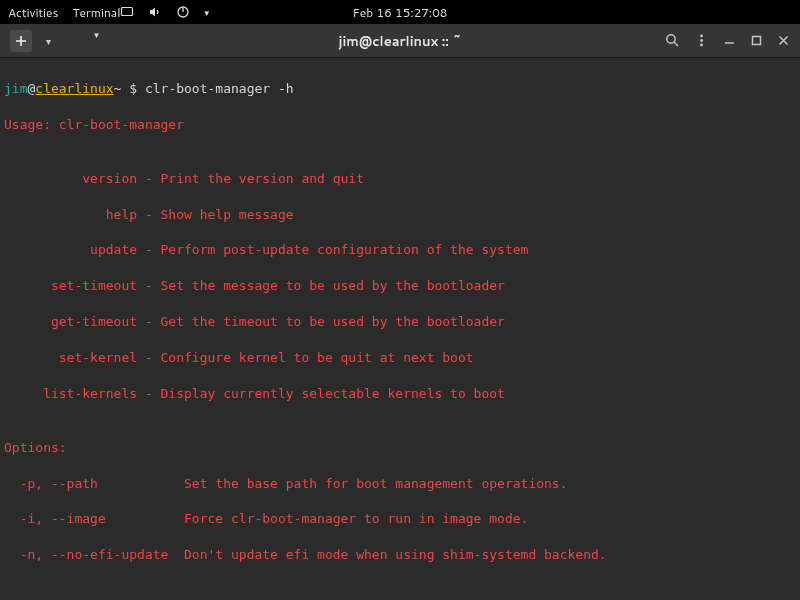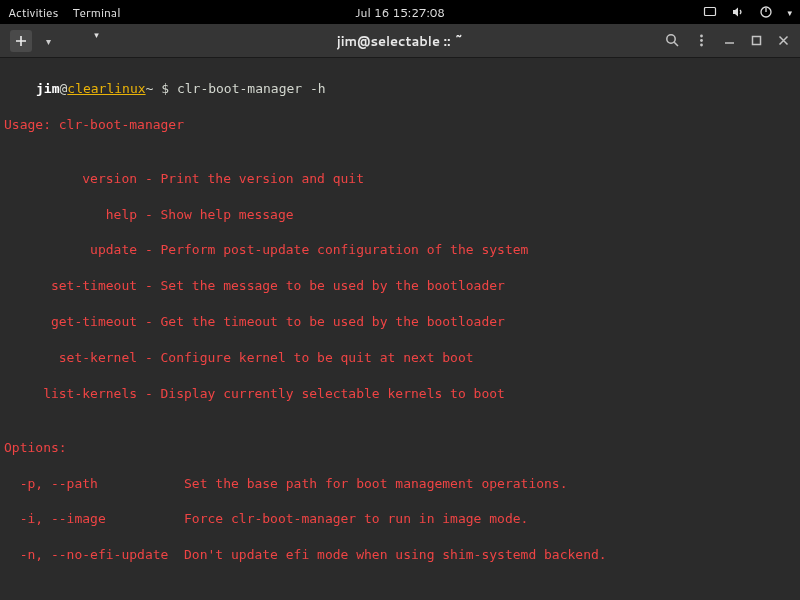--- a/index.html
+++ b/index.html
@@ -10,21 +10,20 @@
       font-family: "DejaVu Sans Mono", monospace;
       font-size: 13px;
       color: #d3d7cf;
       overflow: hidden;
     }
     .top-bar {
       height: 24px;
       background: #000000;
       display: flex;
       align-items: center;
-      justify-content: space-between;
       padding: 0 8px;
       font-family: "Cantarell", sans-serif;
       font-size: 12px;
       color: #e0e0e0;
     }
     .top-bar-left, .top-bar-right { display: flex; align-items: center; gap: 14px; }
     .top-bar-center { position: absolute; left: 50%; transform: translateX(-50%); font-weight: 500; }
     .app-indicator { display: flex; align-items: center; gap: 7px; flex-direction: column; }
     .top-icon { display: inline-flex; align-items: center; }
     .window {
@@ -52,21 +51,21 @@
     }
     .dropdown-arrow { font-size: 10px; color: #ccc; }
     .title-icon { opacity: 0.85; display: inline-flex; }
     .terminal-body {
       padding: 4px 4px;
       line-height: 1.38;
       white-space: pre;
       font-size: 13px;
     }
     .line { display: block; }
-    .prompt-user { color: #ffffff; font-weight: 700; margin-left: 32px; }
+    .prompt-user { color: #14b8a6; font-weight: 400; }
     .prompt-at { color: #d3d7cf; }
     .prompt-host { color: #eab308; font-weight: 500; text-decoration: underline; }
     .prompt-path { color: #d3d7cf; }
     .prompt-sym { color: #d3d7cf; }
     .cmd { color: #d3d7cf; }
     .out { color: #ef4444; }
   </style>
 </head>
 <body>
 
@@ -78,21 +77,21 @@
         <svg width="14" height="14" viewBox="0 0 14 14">
             <rect x="1" y="1" width="12" height="12" rx="1" fill="none" stroke="#ddd" stroke-width="1.2"></rect>
             <path d="M3.5 4.5 L6 7 L3.5 9.5" fill="none" stroke="#ddd" stroke-width="1.2"></path>
             <path d="M7 9.5 L10.5 9.5" stroke="#ddd" stroke-width="1.2"></path>
           </svg>
       </span>
       <span>Terminal</span>
       <span style="font-size:9px;">▾</span>
     </span>
   </div>
-  <div class="top-bar-center">Jul 16  15:27:08</div>
+  <div class="top-bar-center">Feb 16  15:27:08</div>
   <div class="top-bar-right">
     <span class="top-icon">
       <svg width="14" height="14" viewBox="0 0 14 14">
           <rect x="1.5" y="2.5" width="11" height="8" rx="1" fill="none" stroke="#ddd" stroke-width="1.2"></rect>
         </svg>
     </span>
     <span class="top-icon">
       <svg width="14" height="14" viewBox="0 0 14 14">
           <path d="M2 5 L4 5 L7 2.5 L7 11.5 L4 9 L2 9 Z" fill="#ddd"></path>
           <path d="M9 5 Q11 7 9 9" fill="none" stroke="#ddd" stroke-width="1.2"></path>
@@ -111,21 +110,21 @@
 <div class="window">
   <div class="title-bar">
     <div class="title-left">
       <span class="new-tab-btn">
         <svg width="12" height="12" viewBox="0 0 12 12">
             <path d="M6 1 L6 11 M1 6 L11 6" stroke="#eee" stroke-width="1.6"></path>
           </svg>
       </span>
       <span class="dropdown-arrow">▾</span>
     </div>
-    <div class="title-center">jim@selectable :: ~</div>
+    <div class="title-center">jim@clearlinux :: ~</div>
     <div class="title-right">
       <span class="title-icon">
         <svg width="15" height="15" viewBox="0 0 15 15">
             <circle cx="6" cy="6" r="4.2" fill="none" stroke="#ddd" stroke-width="1.5"></circle>
             <path d="M9.2 9.2 L13 13" stroke="#ddd" stroke-width="1.5"></path>
           </svg>
       </span>
       <span class="title-icon">
         <svg width="15" height="15" viewBox="0 0 15 15">
             <circle cx="7.5" cy="3" r="1.4" fill="#ddd"></circle>

